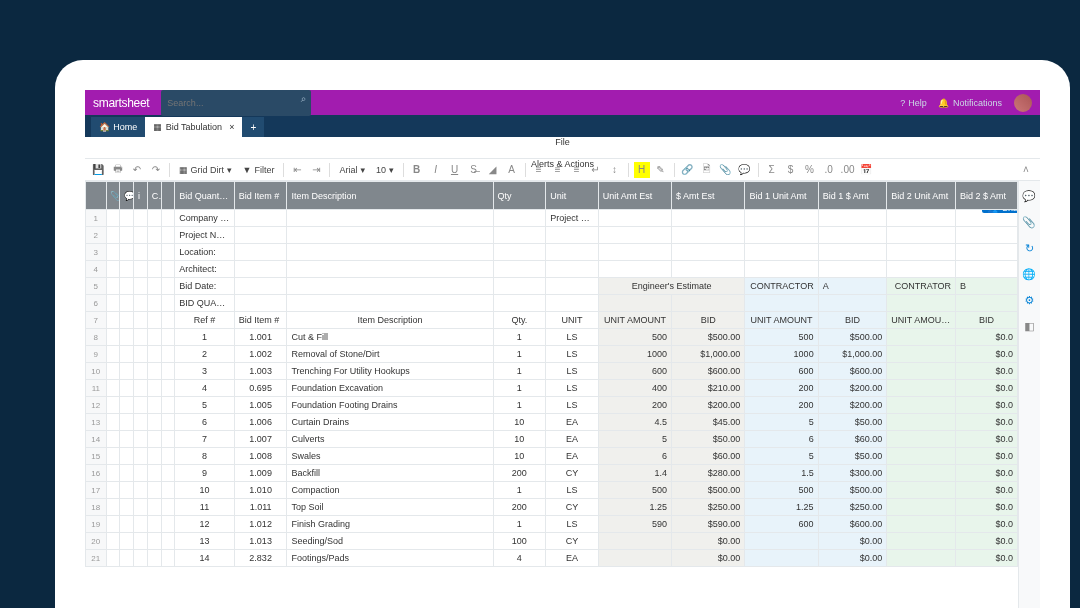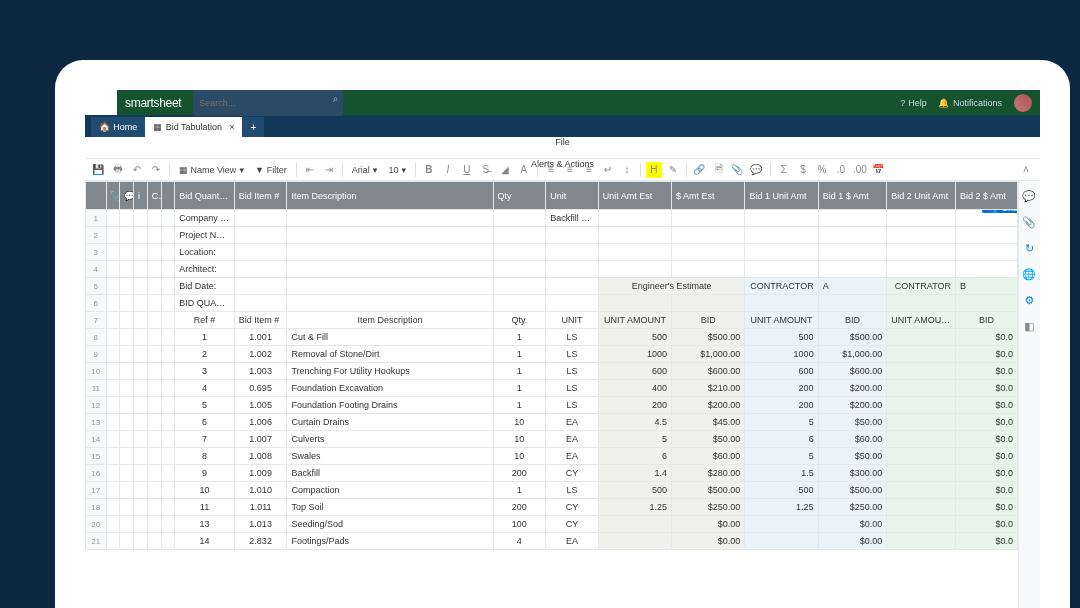--- a/index.html
+++ b/index.html
@@ -1,19 +1,19 @@
 <!DOCTYPE html>
 <html><head>
 <meta charset="utf-8">
 <style>
 * { box-sizing: border-box; margin: 0; padding: 0; font-family: Arial, sans-serif; }
 body { background: #0b2840; width: 1080px; height: 608px; overflow: hidden; }
 .device-frame { position: absolute; top: 60px; left: 55px; width: 1015px; height: 555px; background: #fff; border-radius: 28px 28px 0 0; padding: 30px 30px 0 30px; overflow: hidden; }
 .app { width: 100%; height: 100%; background: #fff; font-size: 10px; color: #333; }
-.topbar { background: #14532d; height: 25px; display: flex; align-items: center; padding: 0 8px; color: #fff; margin-left: 32px; }
+.topbar { background: #a21caf; height: 25px; display: flex; align-items: center; padding: 0 8px; color: #fff; }
 .logo { font-size: 12px; font-weight: 400; margin-right: 12px; letter-spacing: -0.3px; }
 .search { background: #2a4a66; border: none; height: 26px; width: 150px; color: #fff; padding: 0 6px; font-size: 9px; border-radius: 2px; }
 .search-wrap { position: relative; display: inline-block; }
 .search-icon { position: absolute; right: 5px; top: 3px; color: #a8bdd0; font-size: 10px; pointer-events: none; }
 .top-right { margin-left: auto; display: flex; align-items: center; gap: 12px; font-size: 9px; }
 .top-right-item { display: flex; align-items: center; gap: 3px; color: #cbd9e6; }
 .avatar { width: 18px; height: 18px; border-radius: 50%; background: linear-gradient(45deg,#c77,#a55); }
 .tabbar { background: #14385a; height: 22px; display: flex; align-items: flex-end; padding-left: 6px; }
 .home-tab { background: #214b70; color: #fff; height: 20px; padding: 0 8px; display: flex; align-items: center; gap: 3px; font-size: 9px; }
 .sheet-tab { background: #fff; color: #333; height: 20px; padding: 0 8px; display: flex; align-items: center; gap: 4px; font-size: 9px; }
@@ -91,21 +91,21 @@
   </div>
 
   <div class="toolbar">
     <span class="tool-ico">💾</span>
     <span class="tool-ico">🖶</span>
     <span class="tool-ico">↶</span>
     <span class="tool-ico">↷</span>
     <span class="tool-sep"></span>
     <span class="view-btn">
           <span>▦</span>
-          <span>Name View</span>
+          <span>Grid Dirt</span>
           <span>▾</span>
         </span>
     <span class="view-btn">
           <span>▼</span>
           <span>Filter</span>
         </span>
     <span class="tool-sep"></span>
     <span class="tool-ico">⇤</span>
     <span class="tool-ico">⇥</span>
     <span class="tool-sep"></span>
@@ -202,21 +202,21 @@
                 <td class="rownum">1</td>
                 <td></td>
                 <td></td>
                 <td></td>
                 <td></td>
                 <td></td>
                 <td>Company Name:</td>
                 <td></td>
                 <td></td>
                 <td></td>
-                <td>Backfill No.:</td>
+                <td>Project No.:</td>
                 <td></td>
                 <td></td>
                 <td></td>
                 <td></td>
                 <td></td>
                 <td></td>
               </tr>
               <tr>
                 <td class="rownum">2</td>
                 <td></td>
@@ -529,20 +529,39 @@
                 <td></td>
                 <td class="center">11</td>
                 <td class="center">1.011</td>
                 <td>Top Soil</td>
                 <td class="center">200</td>
                 <td class="center">CY</td>
                 <td class="right col-eng">1.25</td>
                 <td class="right col-eng">$250.00</td>
                 <td class="right col-ca">1.25</td>
                 <td class="right col-ca">$250.00</td>
+                <td class="right col-cb"></td>
+                <td class="right col-cb">$0.0</td>
+              </tr>
+              <tr>
+                <td class="rownum">19</td>
+                <td></td>
+                <td></td>
+                <td></td>
+                <td></td>
+                <td></td>
+                <td class="center">12</td>
+                <td class="center">1.012</td>
+                <td>Finish Grading</td>
+                <td class="center">1</td>
+                <td class="center">LS</td>
+                <td class="right col-eng">590</td>
+                <td class="right col-eng">$590.00</td>
+                <td class="right col-ca">600</td>
+                <td class="right col-ca">$600.00</td>
                 <td class="right col-cb"></td>
                 <td class="right col-cb">$0.0</td>
               </tr>
               <tr>
                 <td class="rownum">20</td>
                 <td></td>
                 <td></td>
                 <td></td>
                 <td></td>
                 <td></td>

